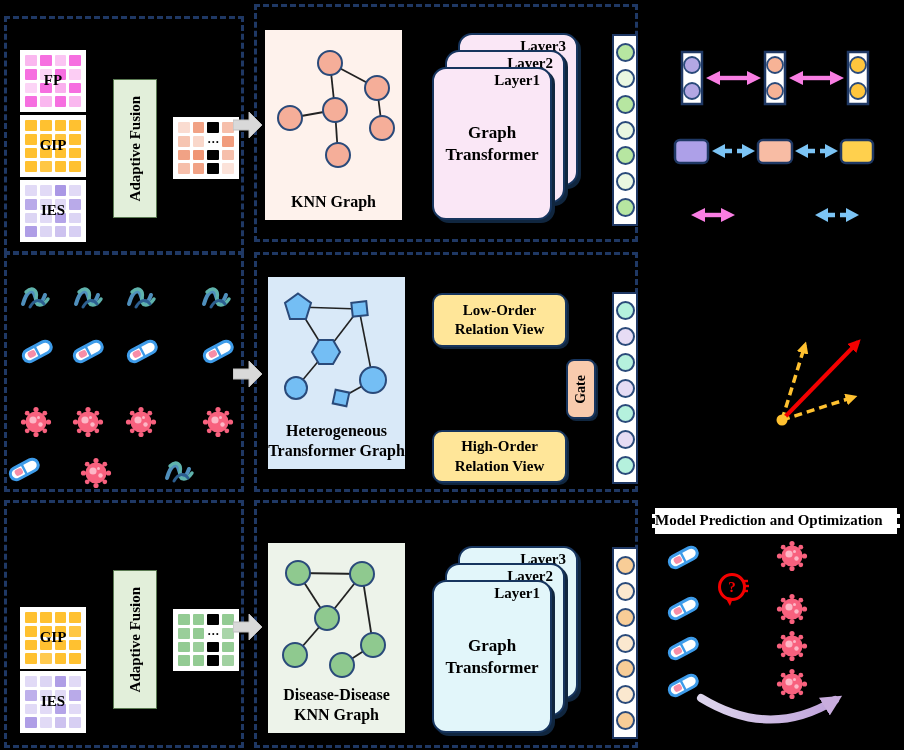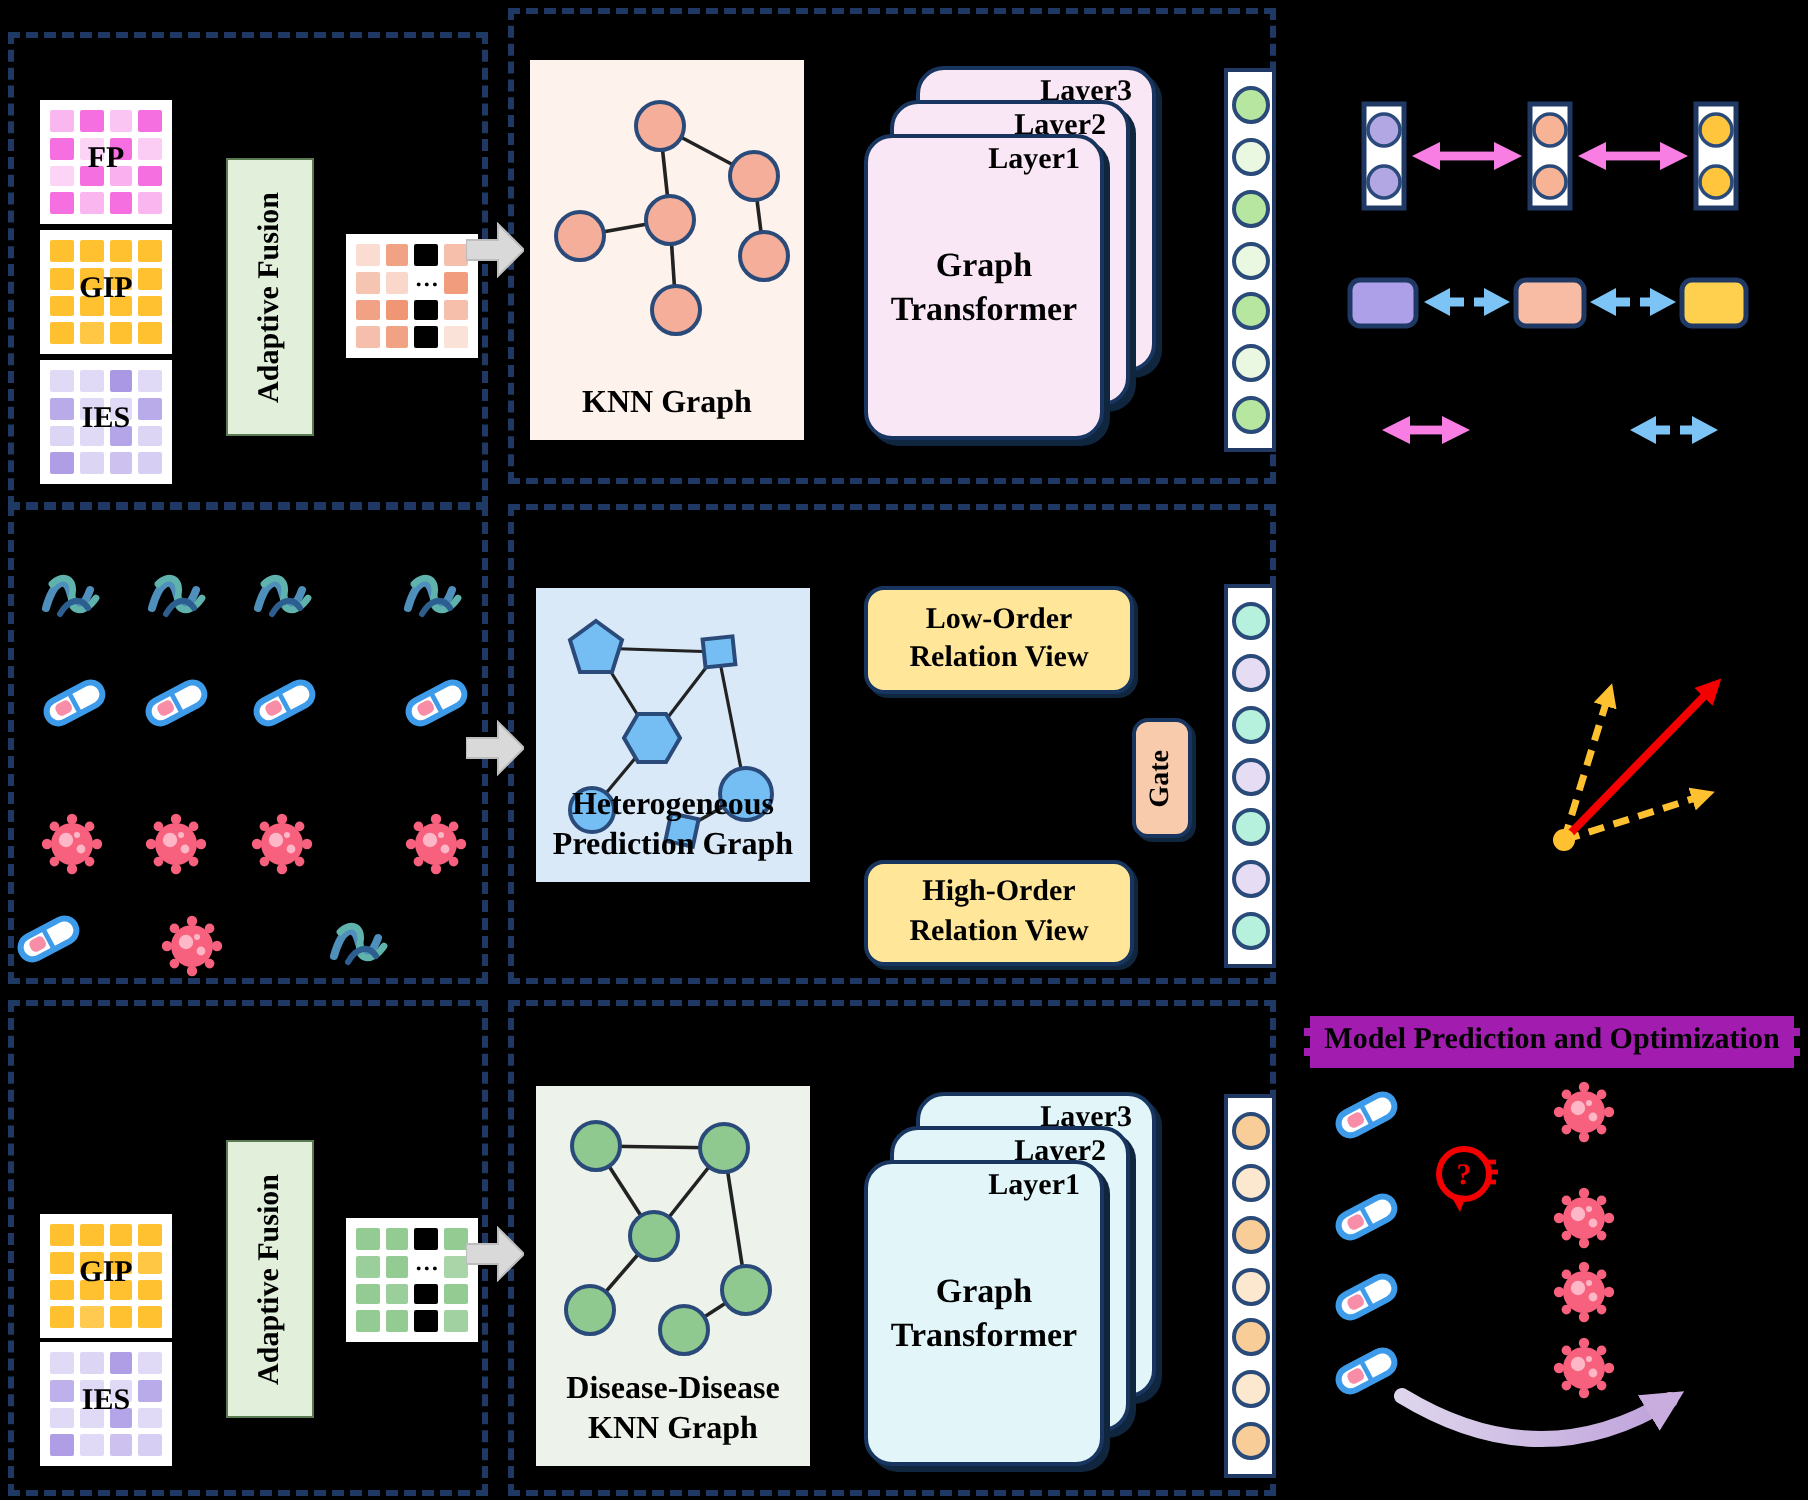--- a/index.html
+++ b/index.html
@@ -54,23 +54,23 @@
   .gate-box .vtext{font-size:14px;}
 
   .icon{position:absolute;}
   .icon-field{position:absolute;left:0;top:0;right:0;bottom:0;}
 
   .side-section{position:absolute;width:259px;height:250px;}
   #sec-contrast{left:645px;top:0;}
   #sec-vectors{left:645px;top:250px;}
   #sec-prediction{left:645px;top:500px;}
 
-  .pred-title{position:absolute;left:7px;top:8px;width:248px;height:26px;background:#a21caf;
+  .pred-title{position:absolute;left:7px;top:8px;width:248px;height:26px;background:#ffffff;
           border-left:3px dashed #000;border-right:3px dashed #000;box-sizing:border-box;
-          text-align:center;font-weight:bold;font-size:15px;line-height:25px;color:#000;}
+          font-weight:bold;font-size:15px;line-height:25px;color:#000;}
 
   .block-arrow{position:absolute;}
 </style>
 </head>
 <body>
 
 <div id="canvas">
 
   <svg width="0" height="0" style="position:absolute">
     <defs>
@@ -301,42 +301,42 @@
         <svg width="34" height="34" class="icon" style="left: 72px; top: 201px;">
           <use href="#sym-virus"></use>
         </svg>
         <svg width="34" height="30" class="icon" style="left: 155px; top: 201px;">
           <use href="#sym-protein"></use>
         </svg>
       </div>
   </div>
 
   <div class="panel" id="p4">
-    <div class="graph-box" style="left:11px;top:39px;height:147px;background:var(--graphbox-blue)">
+    <div class="graph-box" style="left:11px;top:22px;height:192px;background:var(--graphbox-blue)">
       <svg class="gsvg" width="137" height="145">
         <g stroke="#222" stroke-width="1.6">
           <line x1="30" y1="30" x2="91" y2="32"></line>
             <line x1="30" y1="30" x2="58" y2="75"></line>
           <line x1="91" y1="32" x2="58" y2="75"></line>
             <line x1="58" y1="75" x2="28" y2="111"></line>
           <line x1="91" y1="32" x2="105" y2="103"></line>
             <line x1="73" y1="121" x2="105" y2="103"></line>
         </g>
         <g fill="#74BEF4" stroke="#2a4a7a" stroke-width="2">
           <polygon points="30,16.5 43,26 38,42 22,42 17,26"></polygon>
           <rect x="84" y="25" width="15" height="14" transform="rotate(-6 91 32)"></rect>
           <polygon points="44,75 51,63 65,63 72,75 65,87 51,87"></polygon>
           <circle cx="28" cy="111" r="11"></circle>
           <rect x="66" y="114" width="14" height="14" transform="rotate(12 73 121)"></rect>
           <circle cx="105" cy="103" r="13"></circle>
         </g>
       </svg>
       <div class="graph-title">
         <div>Heterogeneous</div>
-        <div>Prediction Graph</div>
+        <div>Transformer Graph</div>
       </div>
     </div>
     <div class="order-box" style="left:175px;top:38px;height:54px">
       <div>Low-Order</div>
       <div>Relation View</div>
     </div>
     <div class="order-box" style="left:175px;top:175px;height:53px">
       <div>High-Order</div>
       <div>Relation View</div>
     </div>

